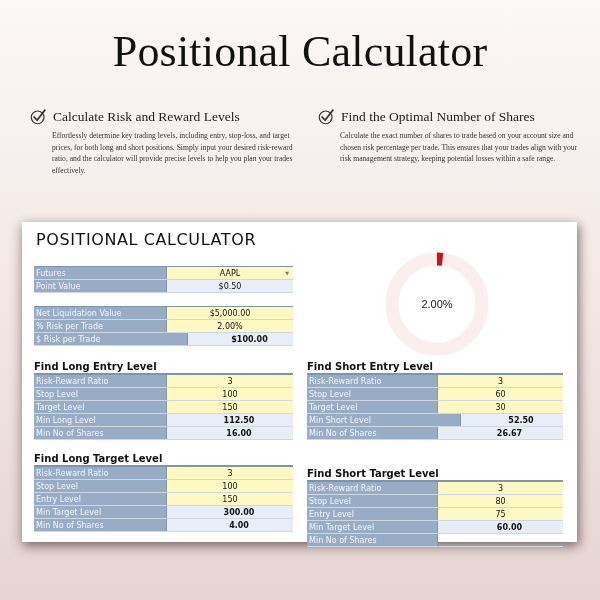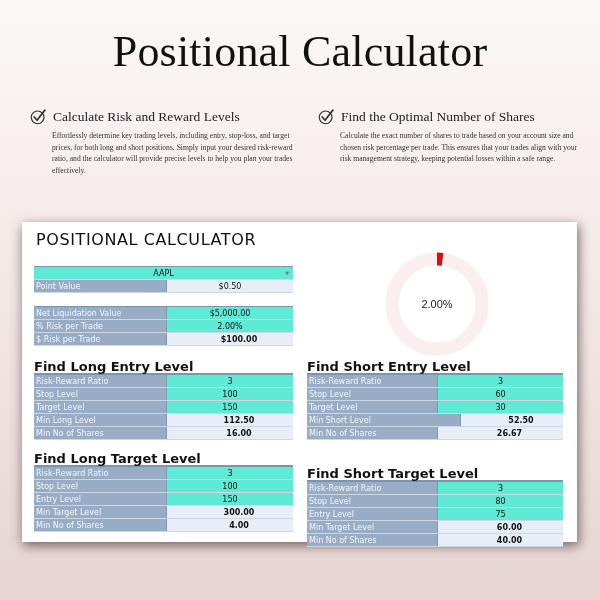--- a/index.html
+++ b/index.html
@@ -30,30 +30,30 @@
       background: #fff;
       box-shadow: 0 4px 12px rgba(60,40,40,0.45), 3px 3px 8px rgba(80,60,60,0.35);
     }
     .card-title {
       position: absolute; left: 14px; top: 8px;
       font-family: "DejaVu Sans", sans-serif; font-size: 16px; font-weight: normal;
       letter-spacing: 0.6px; color: #111;
     }
     .tbl { position: absolute; font-family: "DejaVu Sans", sans-serif; font-size: 8px; }
     .tbl .sec-title {
-      font-size: 13px; font-weight: bold; color: #111; height: 12px; line-height: 12px;
+      font-size: 10px; font-weight: bold; color: #111; height: 12px; line-height: 12px;
     }
     .row { display: flex; height: 13px; line-height: 13px; border-bottom: 1px solid #ced8e4; }
     .rows { border-top: 2px solid #7d94ae; }
     .lbl {
       background: #98adc5; color: #f3f6fa; padding-left: 2px; white-space: nowrap;
       border-right: 1px solid #7f97b1;
     }
     .val { text-align: center; color: #111; white-space: nowrap; position: relative; }
-    .val.input { background: #5eead4; }
+    .val.input { background: #fef9c3; }
     .val.calc { background: #e8eef7; }
     .val.bold { font-weight: bold; padding-left: 18px; }
     .dd-arrow {
       position: absolute; right: 4px; top: 0; font-size: 5px; color: #777;
     }
     .donut { position: absolute; left: 363px; top: 30px; width: 104px; height: 104px; }
     .donut-label {
       position: absolute; left: 0; top: 0; width: 104px; height: 104px;
       line-height: 104px; text-align: center;
       font-family: "Liberation Sans", sans-serif; font-size: 11px; color: #222;
@@ -85,20 +85,21 @@
   </div>
   <div class="feature-text">Calculate the exact number of shares to trade based on your account size and chosen risk percentage per trade. This ensures that your trades align with your risk management strategy, keeping potential losses within a safe range.</div>
 </div>
 
 <div class="card">
   <div class="card-title">POSITIONAL CALCULATOR</div>
 
   <div class="tbl" style="left:12px; top:44px; width:259px;">
     <div class="rows" style="border-top-width:1px;">
       <div class="row">
+        <div class="lbl" style="width:133px;">Futures</div>
         <div class="val input" style="flex:1;">
           <span>AAPL</span>
           <span class="dd-arrow">▼</span>
         </div>
       </div>
       <div class="row">
         <div class="lbl" style="width:133px;">Point Value</div>
         <div class="val calc" style="flex:1;">$0.50</div>
       </div>
     </div>
@@ -108,21 +109,21 @@
     <div class="rows" style="border-top-width:1px;">
       <div class="row">
         <div class="lbl" style="width:133px;">Net Liquidation Value</div>
         <div class="val input" style="flex:1;">$5,000.00</div>
       </div>
       <div class="row">
         <div class="lbl" style="width:133px;">% Risk per Trade</div>
         <div class="val input" style="flex:1;">2.00%</div>
       </div>
       <div class="row">
-        <div class="lbl" style="width:133px;">$ Risk per Trade</div>
+        <div class="lbl" style="width:154px;">$ Risk per Trade</div>
         <div class="val calc bold" style="flex:1;">$100.00</div>
       </div>
     </div>
   </div>
 
   <div class="donut">
     <svg width="104" height="104" viewBox="0 0 104 104">
       <circle cx="52" cy="52" r="45" fill="none" stroke="#fbeeee" stroke-width="13"></circle>
       <circle cx="52" cy="52" r="45" fill="none" stroke="#d40f0f" stroke-width="13" stroke-dasharray="5.65 282.74" transform="rotate(-90 52 52)"></circle>
     </svg>
@@ -221,17 +222,16 @@
       <div class="row">
         <div class="lbl" style="width:131px;">Entry Level</div>
         <div class="val input" style="flex:1;">75</div>
       </div>
       <div class="row">
         <div class="lbl" style="width:131px;">Min Target Level</div>
         <div class="val calc bold" style="flex:1;">60.00</div>
       </div>
       <div class="row">
         <div class="lbl" style="width:131px;">Min No of Shares</div>
-        <div class="val calc bold" style="flex:1;">40.00</div>
       </div>
     </div>
   </div>
 </div>
 
 </body></html>

